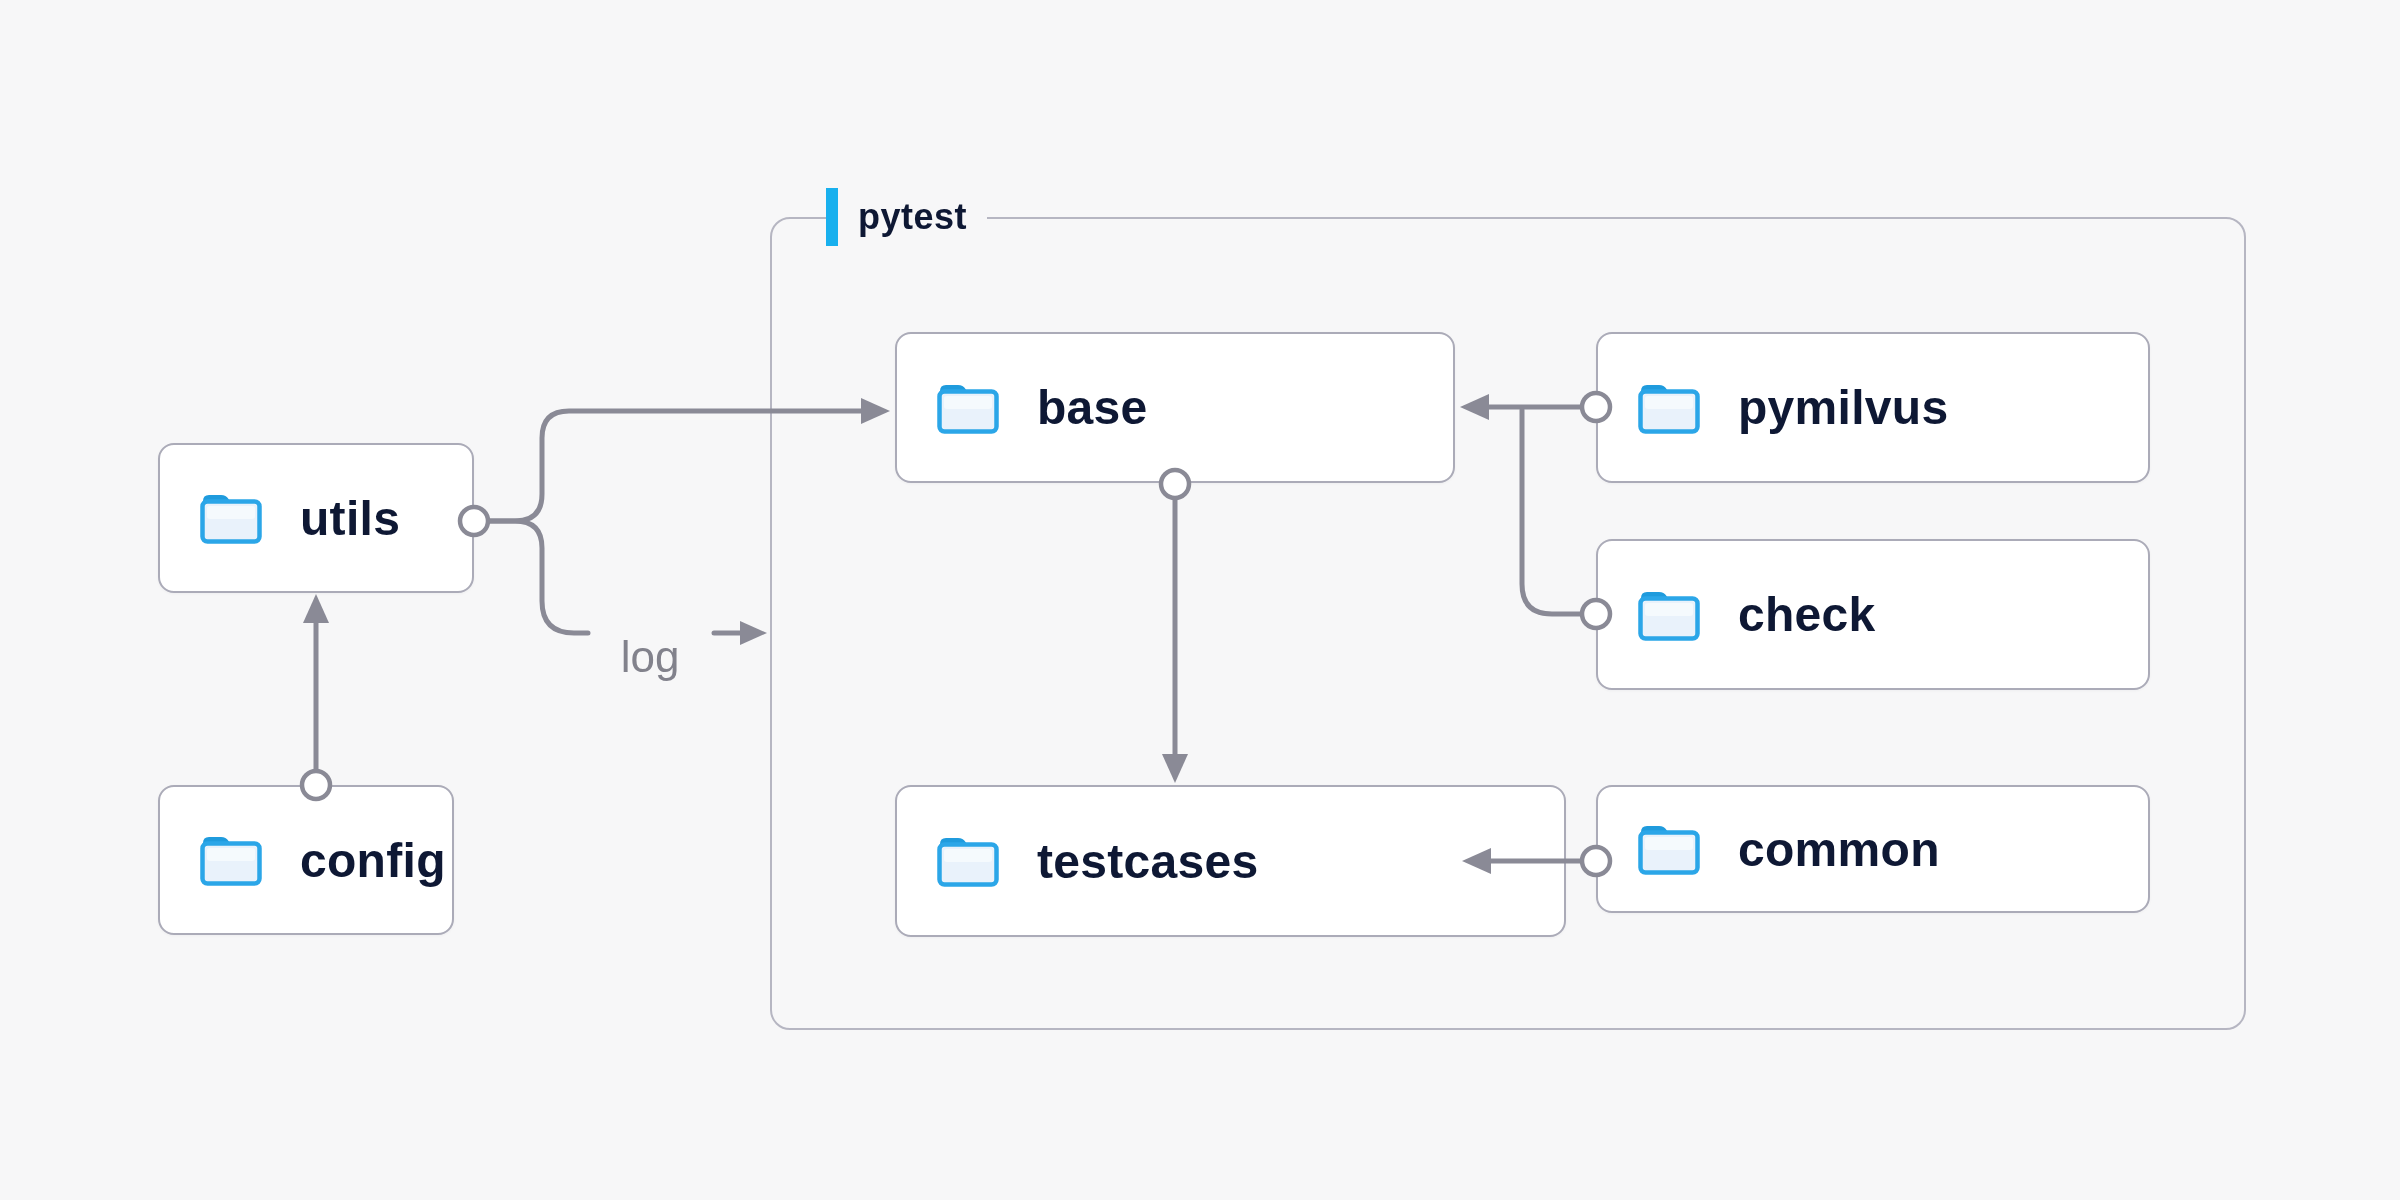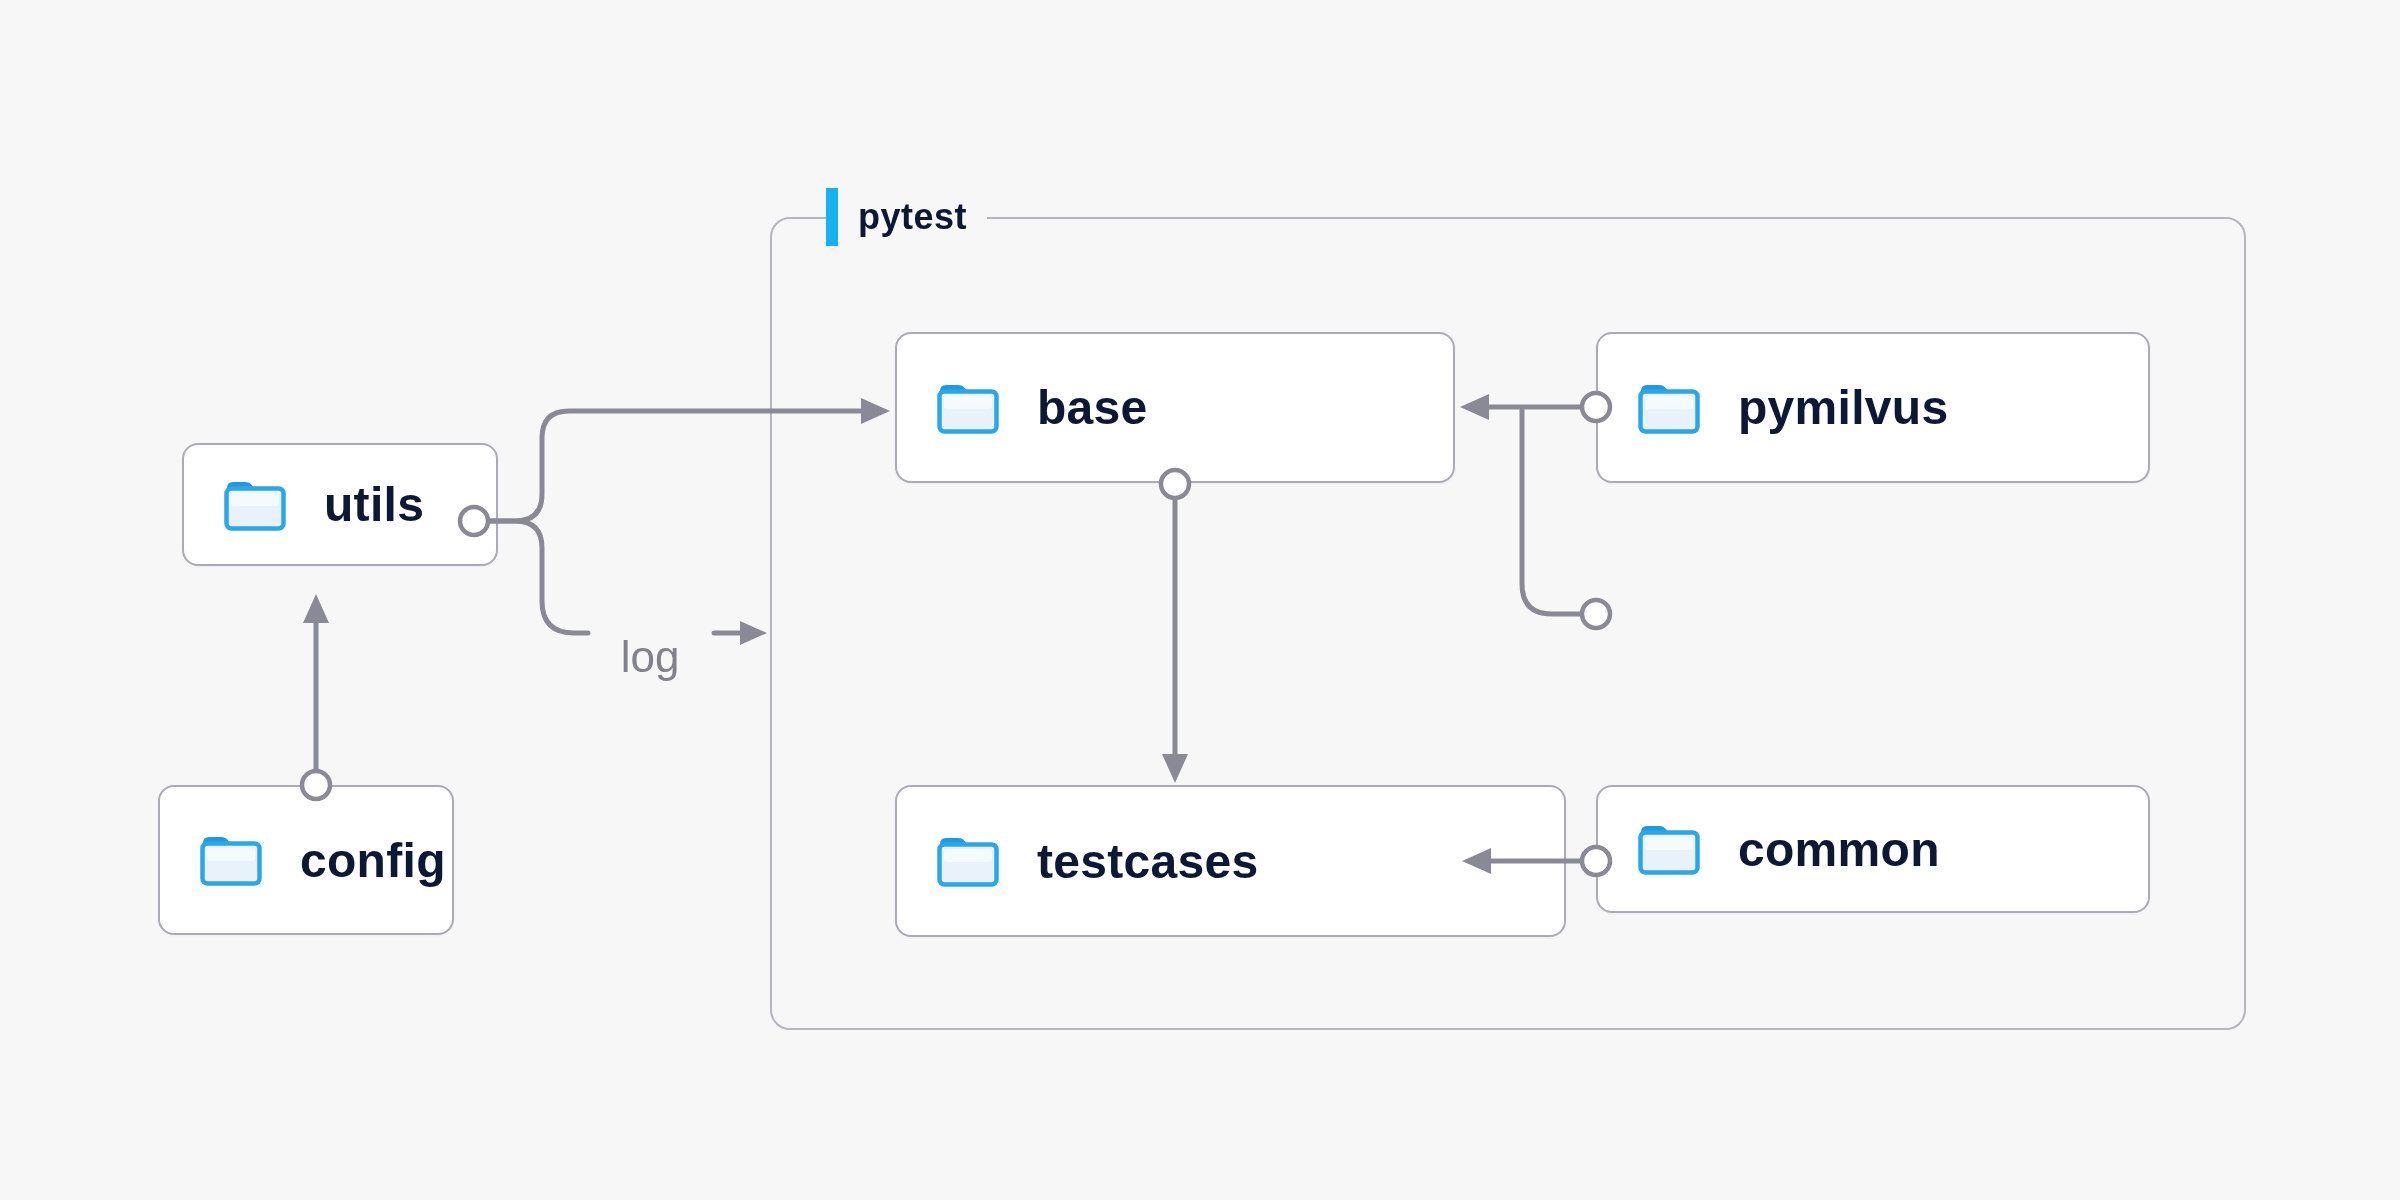--- a/index.html
+++ b/index.html
@@ -64,21 +64,21 @@
     box-shadow: 0 1px 3px rgba(20,20,40,0.04);
   }
   .node .label {
     font-size: 48px;
     font-weight: 700;
     color: #0e1834;
     letter-spacing: 0.3px;
   }
   .folder { width: 66px; height: 56px; flex: 0 0 auto; }
 
-  #node-utils     { left: 158px;  top: 443px; width: 316px; height: 123px; margin-left: 24px; }
+  #node-utils     { left: 158px;  top: 443px; width: 316px; height: 150px; }
   #node-config    { left: 158px;  top: 785px; width: 296px; height: 150px; }
   #node-base      { left: 895px;  top: 332px; width: 560px; height: 151px; }
   #node-pymilvus  { left: 1596px; top: 332px; width: 554px; height: 151px; }
   #node-check     { left: 1596px; top: 539px; width: 554px; height: 151px; }
   #node-testcases { left: 895px;  top: 785px; width: 671px; height: 152px; }
   #node-common    { left: 1596px; top: 785px; width: 554px; height: 128px; }
 
   
   .edges {
     position: absolute;
@@ -182,20 +182,28 @@
 
   <div class="node" id="node-base">
     <svg class="folder" viewBox="0 0 66 56">
       <path d="M5 20 V 11 Q5 5 11 5 H 23 Q 28 5 30.5 9 L 35 16 Z" fill="#1f9bdd"></path>
       <rect x="4.5" y="11.5" width="57" height="40" rx="5" fill="#e9f2fb" stroke="#2ba6e8" stroke-width="4.5"></rect>
       <rect x="9" y="16" width="48" height="13" rx="3" fill="#f5fafd"></rect>
     </svg>
     <span class="label">base</span>
   </div>
 
+  <div class="node" id="node-check">
+    <svg class="folder" viewBox="0 0 66 56">
+      <path d="M5 20 V 11 Q5 5 11 5 H 23 Q 28 5 30.5 9 L 35 16 Z" fill="#1f9bdd"></path>
+      <rect x="4.5" y="11.5" width="57" height="40" rx="5" fill="#e9f2fb" stroke="#2ba6e8" stroke-width="4.5"></rect>
+      <rect x="9" y="16" width="48" height="13" rx="3" fill="#f5fafd"></rect>
+    </svg>
+    <span class="label">check</span>
+  </div>
 
   <div class="node" id="node-testcases">
     <svg class="folder" viewBox="0 0 66 56">
       <path d="M5 20 V 11 Q5 5 11 5 H 23 Q 28 5 30.5 9 L 35 16 Z" fill="#1f9bdd"></path>
       <rect x="4.5" y="11.5" width="57" height="40" rx="5" fill="#e9f2fb" stroke="#2ba6e8" stroke-width="4.5"></rect>
       <rect x="9" y="16" width="48" height="13" rx="3" fill="#f5fafd"></rect>
     </svg>
     <span class="label">testcases</span>
   </div>
 

